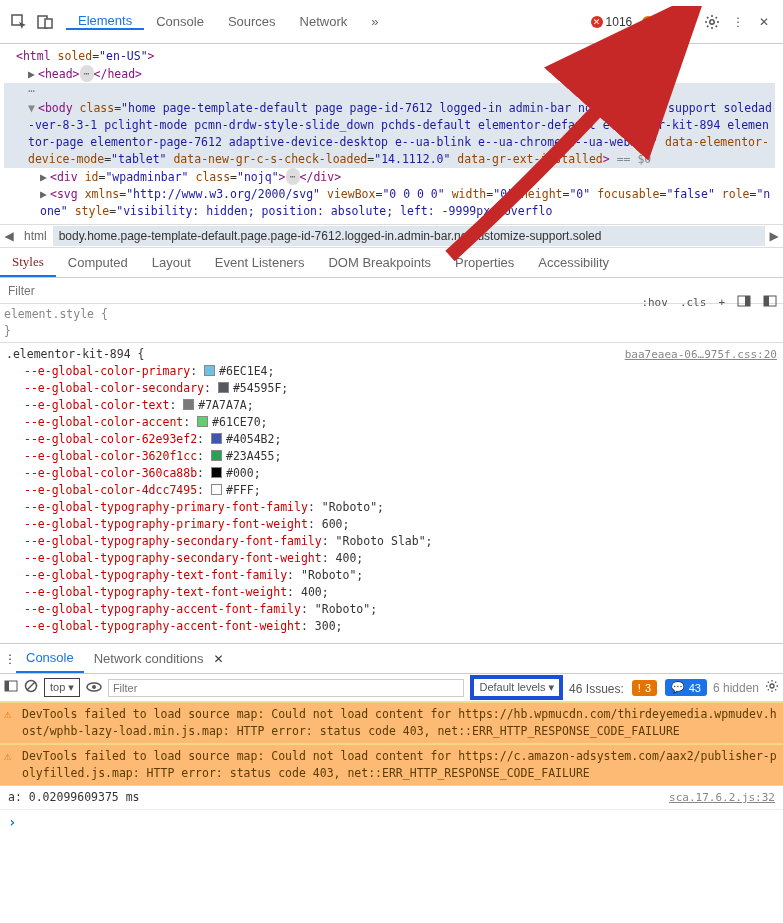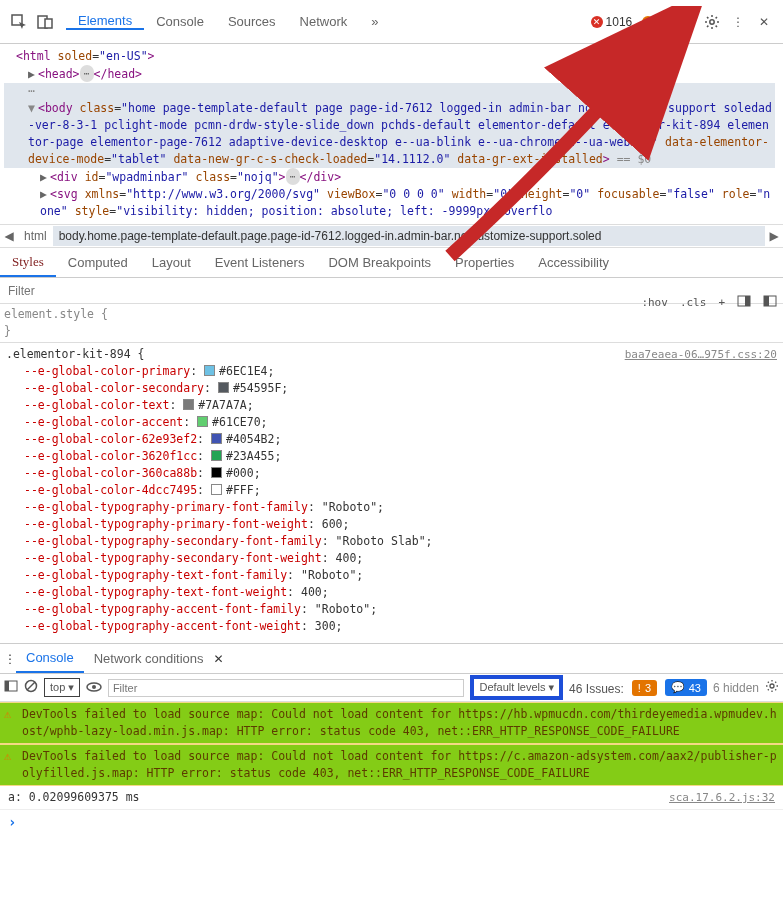--- a/index.html
+++ b/index.html
@@ -59,21 +59,21 @@
 
 .console-head { display: flex; align-items: center; height: 30px; border-bottom: 1px solid #ccc; padding: 0 4px; }
 .console-head .ctab { padding: 0 10px; color: #666; cursor: pointer; font-size: 13px; height: 100%; display: flex; align-items: center; }
 .console-head .ctab.active { color: #1a73e8; border-bottom: 2px solid #1a73e8; font-weight: 500; }
 .console-toolbar { display: flex; align-items: center; height: 28px; border-bottom: 1px solid #ddd; padding: 0 4px; gap: 6px; font-size: 12px; color: #555; }
 .console-toolbar select, .console-toolbar input.filter-in { border: 1px solid #ccc; padding: 2px 4px; font-size: 11px; }
 .pill { display: inline-flex; align-items: center; gap: 4px; padding: 2px 6px; border-radius: 3px; font-size: 11px; }
 .pill.warnp { background: #e37400; color: #fff; }
 .pill.bluep { background: #1a73e8; color: #fff; }
 .console-body { font-family: Menlo, Consolas, monospace; font-size: 11.5px; line-height: 17px; }
-.warn-row { background: #84cc16; border-top: 1px solid #f5d886; border-bottom: 1px solid #f5d886; padding: 3px 6px 3px 22px; position: relative; color: #5c3c00; word-break: break-all; }
+.warn-row { background: #fdba74; border-top: 1px solid #f5d886; border-bottom: 1px solid #f5d886; padding: 3px 6px 3px 22px; position: relative; color: #5c3c00; word-break: break-all; }
 .warn-row::before { content: "⚠"; position: absolute; left: 4px; top: 3px; color: #e37400; font-size: 12px; }
 .log-row { display: flex; justify-content: space-between; padding: 3px 8px; border-bottom: 1px solid #eee; color: #333; }
 .log-row a { color: #888; text-decoration: underline; font-size: 11px; }
 .prompt-row { color: #1a73e8; padding: 4px 8px; font-size: 14px; font-weight: bold; }
 
 
 .arrow-annot { position: absolute; top: 6px; left: 430px; pointer-events: none; }
 </style>
 </head>
 <body>

